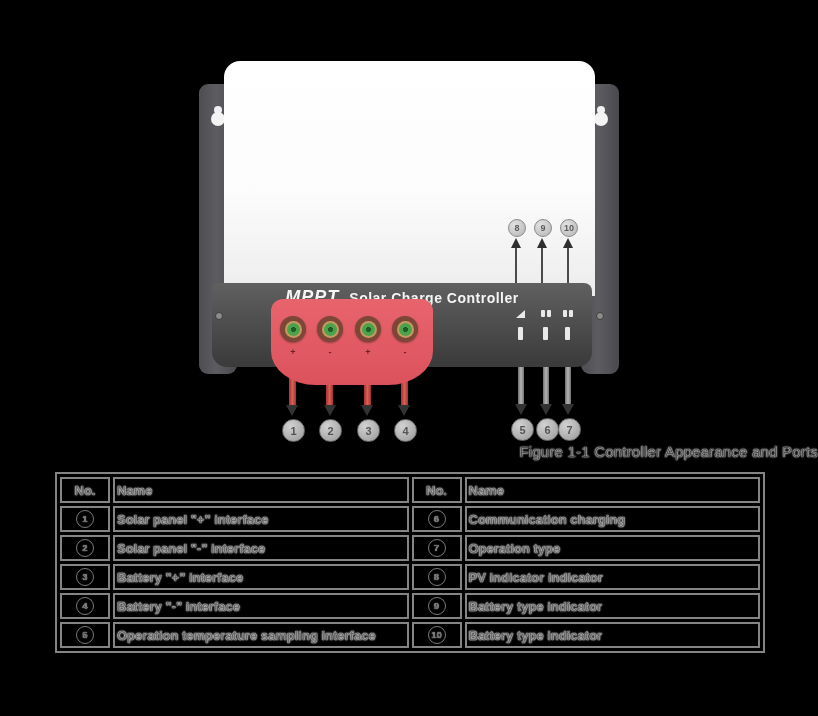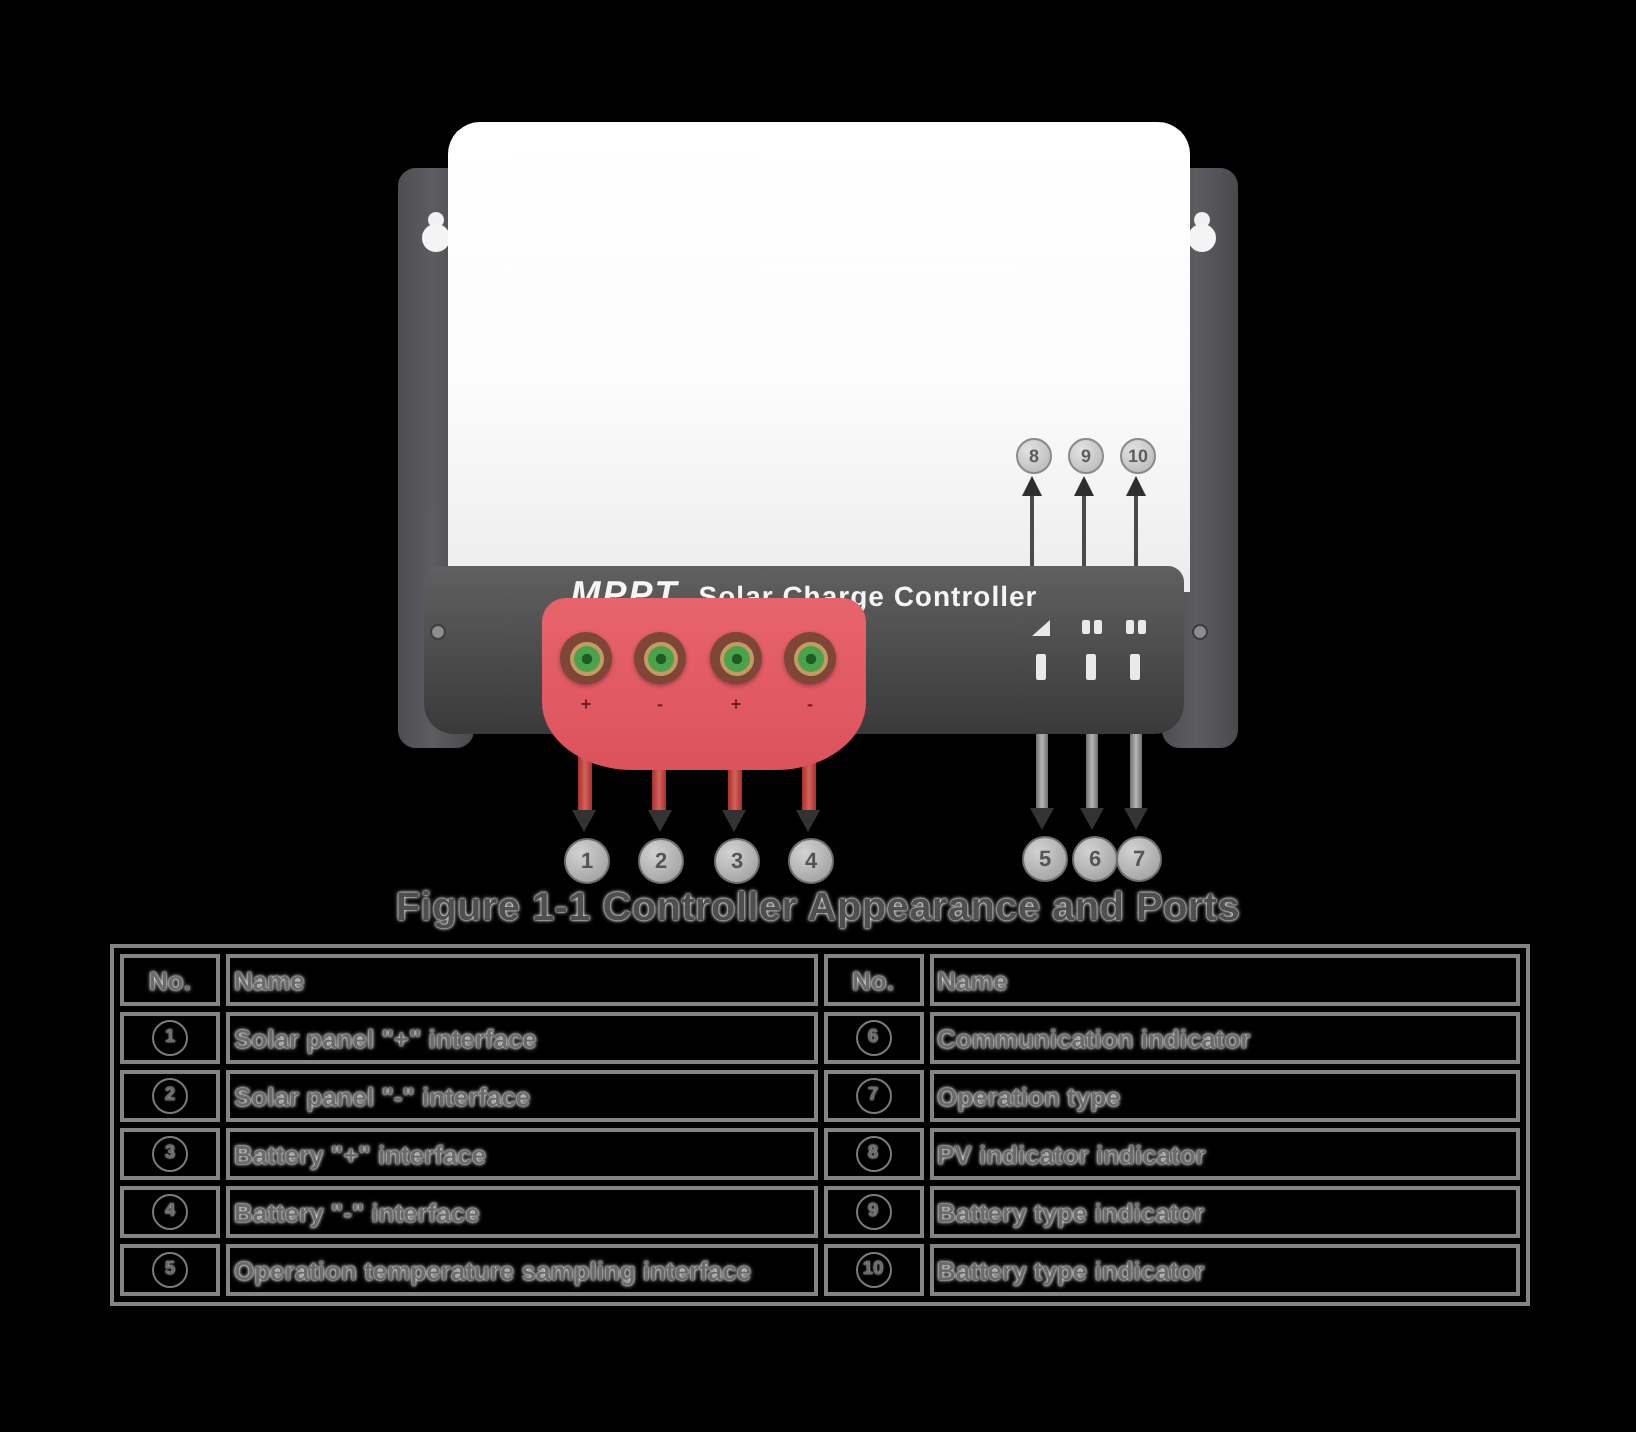--- a/index.html
+++ b/index.html
@@ -39,22 +39,22 @@
          background:radial-gradient(circle at 35% 30%,#d2d2d2,#999);
          color:#555;font-size:11px;font-weight:bold;display:flex;align-items:center;justify-content:center;}
   .badge.small{width:16px;height:16px;font-size:9px;background:radial-gradient(circle at 35% 30%,#e2e2e2,#b5b5b5);
                border-color:#8a8a8a;color:#5c5c5c;}
   .led-glyph{z-index:6;display:flex;gap:2px;}
   .led-glyph i{display:block;width:4px;height:7px;background:#e9e9e9;border-radius:1px;}
   .led-flag{width:0;height:0;border-bottom:8px solid #e9e9e9;border-left:9px solid transparent;z-index:6;}
   .led-bar{width:5px;height:13px;background:#e9e9e9;border-radius:1px;z-index:6;}
 
   
-  .caption{position:absolute;left:0;top:443px;width:100%;text-align:center;
-           font-size:20px;font-weight:bold;color:#4f4f4f;
+  .caption{position:absolute;left:0;top:443px;width:100%;text-align:right;
+           font-size:15px;font-weight:normal;color:#4f4f4f;
            text-shadow:0 0 2px #fff,0 0 1px #fff;letter-spacing:.2px;}
 
   
   .tablewrap{position:absolute;left:55px;top:472px;width:710px;}
   table.parts{border-collapse:separate;border-spacing:3px;width:100%;
               border:2px solid #848484;table-layout:fixed;}
   table.parts th,table.parts td{border:2px solid #848484;height:20px;
               font-size:13px;font-weight:bold;color:#6b6b6b;
               text-shadow:0 0 2px #fff,0 0 1px #fff;padding:1px 2px;}
   col.c-no{width:50px;}
@@ -198,21 +198,21 @@
           <tr>
         <th class="no">No.</th>
         <th class="nm">Name</th>
         <th class="no">No.</th>
         <th class="nm">Name</th>
       </tr>
       <tr>
         <td class="no"><span class="cnum">1</span></td>
         <td class="nm">Solar panel "+" interface</td>
         <td class="no"><span class="cnum">6</span></td>
-        <td class="nm">Communication indicator</td>
+        <td class="nm">Communication charging</td>
       </tr>
       <tr>
         <td class="no"><span class="cnum">2</span></td>
         <td class="nm">Solar panel "-" interface</td>
         <td class="no"><span class="cnum">7</span></td>
         <td class="nm">Operation type</td>
       </tr>
       <tr>
         <td class="no"><span class="cnum">3</span></td>
         <td class="nm">Battery "+" interface</td>

